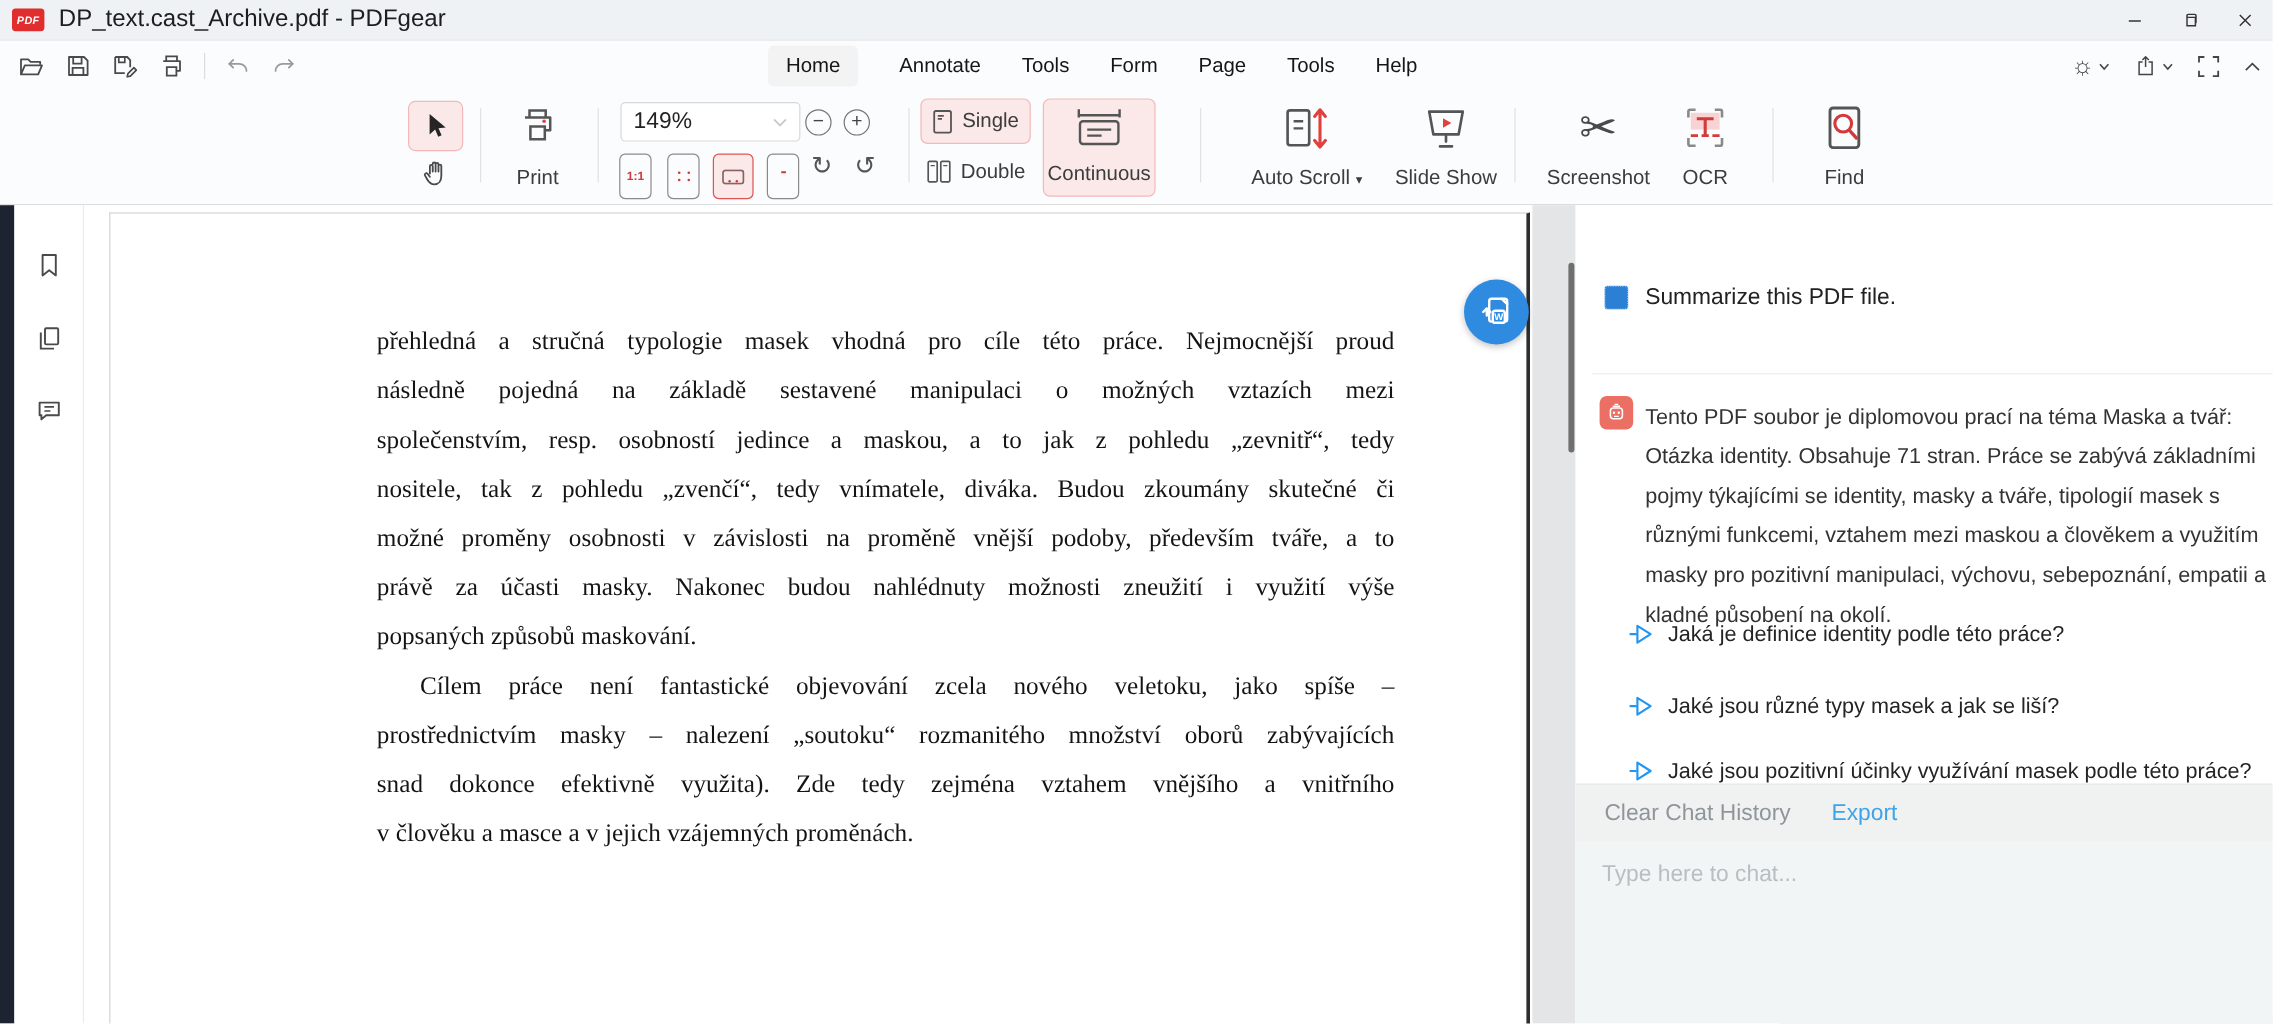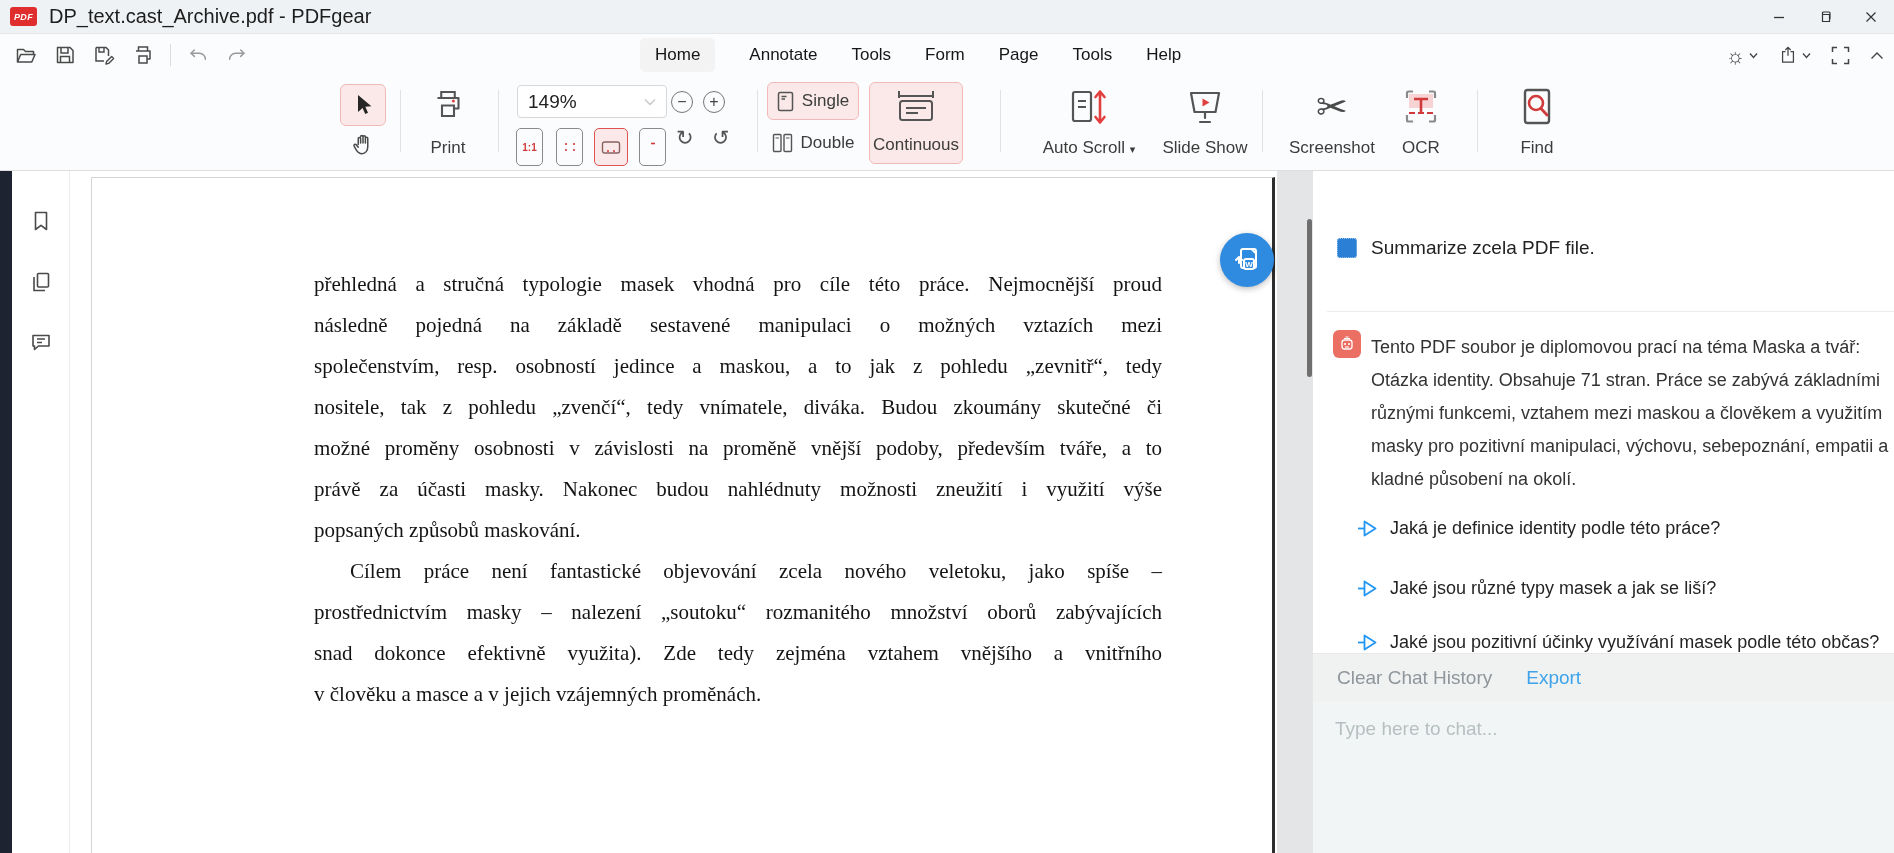--- a/index.html
+++ b/index.html
@@ -385,37 +385,38 @@
   </div>
 
   <div class="gutter">
     <div class="thumb"></div>
   </div>
 
   <div class="panel">
 
     <div class="userrow">
       <div class="usq"></div>
-      <div class="usertext">Summarize zcela PDF file.</div>
+      <div class="usertext">Summarize this PDF file.</div>
     </div>
 
     <div class="pdivider"></div>
 
     <div class="boticon">
       <svg width="18" height="18" viewBox="0 0 18 18">
           <path d="M6 3.5h6M7.5 2h3" stroke="#fff" stroke-width="1.2" fill="none"></path>
           <rect x="4" y="5" width="10" height="9" rx="2.5" stroke="#fff" stroke-width="1.3" fill="none"></rect>
           <circle cx="7" cy="9" r="1" fill="#fff"></circle>
           <circle cx="11" cy="9" r="1" fill="#fff"></circle>
           <path d="M7 12h4" stroke="#fff" stroke-width="1.1"></path>
         </svg>
     </div>
     <div class="answer">
       <div>Tento PDF soubor je diplomovou prací na téma Maska a tvář:</div>
       <div>Otázka identity. Obsahuje 71 stran. Práce se zabývá základními</div>
+      <div>pojmy týkajícími se identity, masky a tváře, tipologií masek s</div>
       <div>různými funkcemi, vztahem mezi maskou a člověkem a využitím</div>
       <div>masky pro pozitivní manipulaci, výchovu, sebepoznání, empatii a</div>
       <div>kladné působení na okolí.</div>
     </div>
 
     <div class="qrow" style="top:345px">
       <svg width="21" height="19" viewBox="0 0 21 19">
           <path d="M1 9.5h6" stroke="#2196f3" stroke-width="1.8"></path>
           <path d="M7.5 2.5 18.5 9.5 7.5 16.5z" stroke="#2196f3" stroke-width="1.8" fill="none" stroke-linejoin="round"></path>
         </svg>
@@ -426,21 +427,21 @@
           <path d="M1 9.5h6" stroke="#2196f3" stroke-width="1.8"></path>
           <path d="M7.5 2.5 18.5 9.5 7.5 16.5z" stroke="#2196f3" stroke-width="1.8" fill="none" stroke-linejoin="round"></path>
         </svg>
       <div class="qtext">Jaké jsou různé typy masek a jak se liší?</div>
     </div>
     <div class="qrow" style="top:459px">
       <svg width="21" height="19" viewBox="0 0 21 19">
           <path d="M1 9.5h6" stroke="#2196f3" stroke-width="1.8"></path>
           <path d="M7.5 2.5 18.5 9.5 7.5 16.5z" stroke="#2196f3" stroke-width="1.8" fill="none" stroke-linejoin="round"></path>
         </svg>
-      <div class="qtext">Jaké jsou pozitivní účinky využívání masek podle této občas?</div>
+      <div class="qtext">Jaké jsou pozitivní účinky využívání masek podle této práce?</div>
     </div>
 
     <div class="pfoot">
       <div class="clearlbl">Clear Chat History</div>
       <div class="exportlbl">Export</div>
     </div>
 
     <div class="pinput">
       <textarea placeholder="Type here to chat..." style=""></textarea>
     </div>

